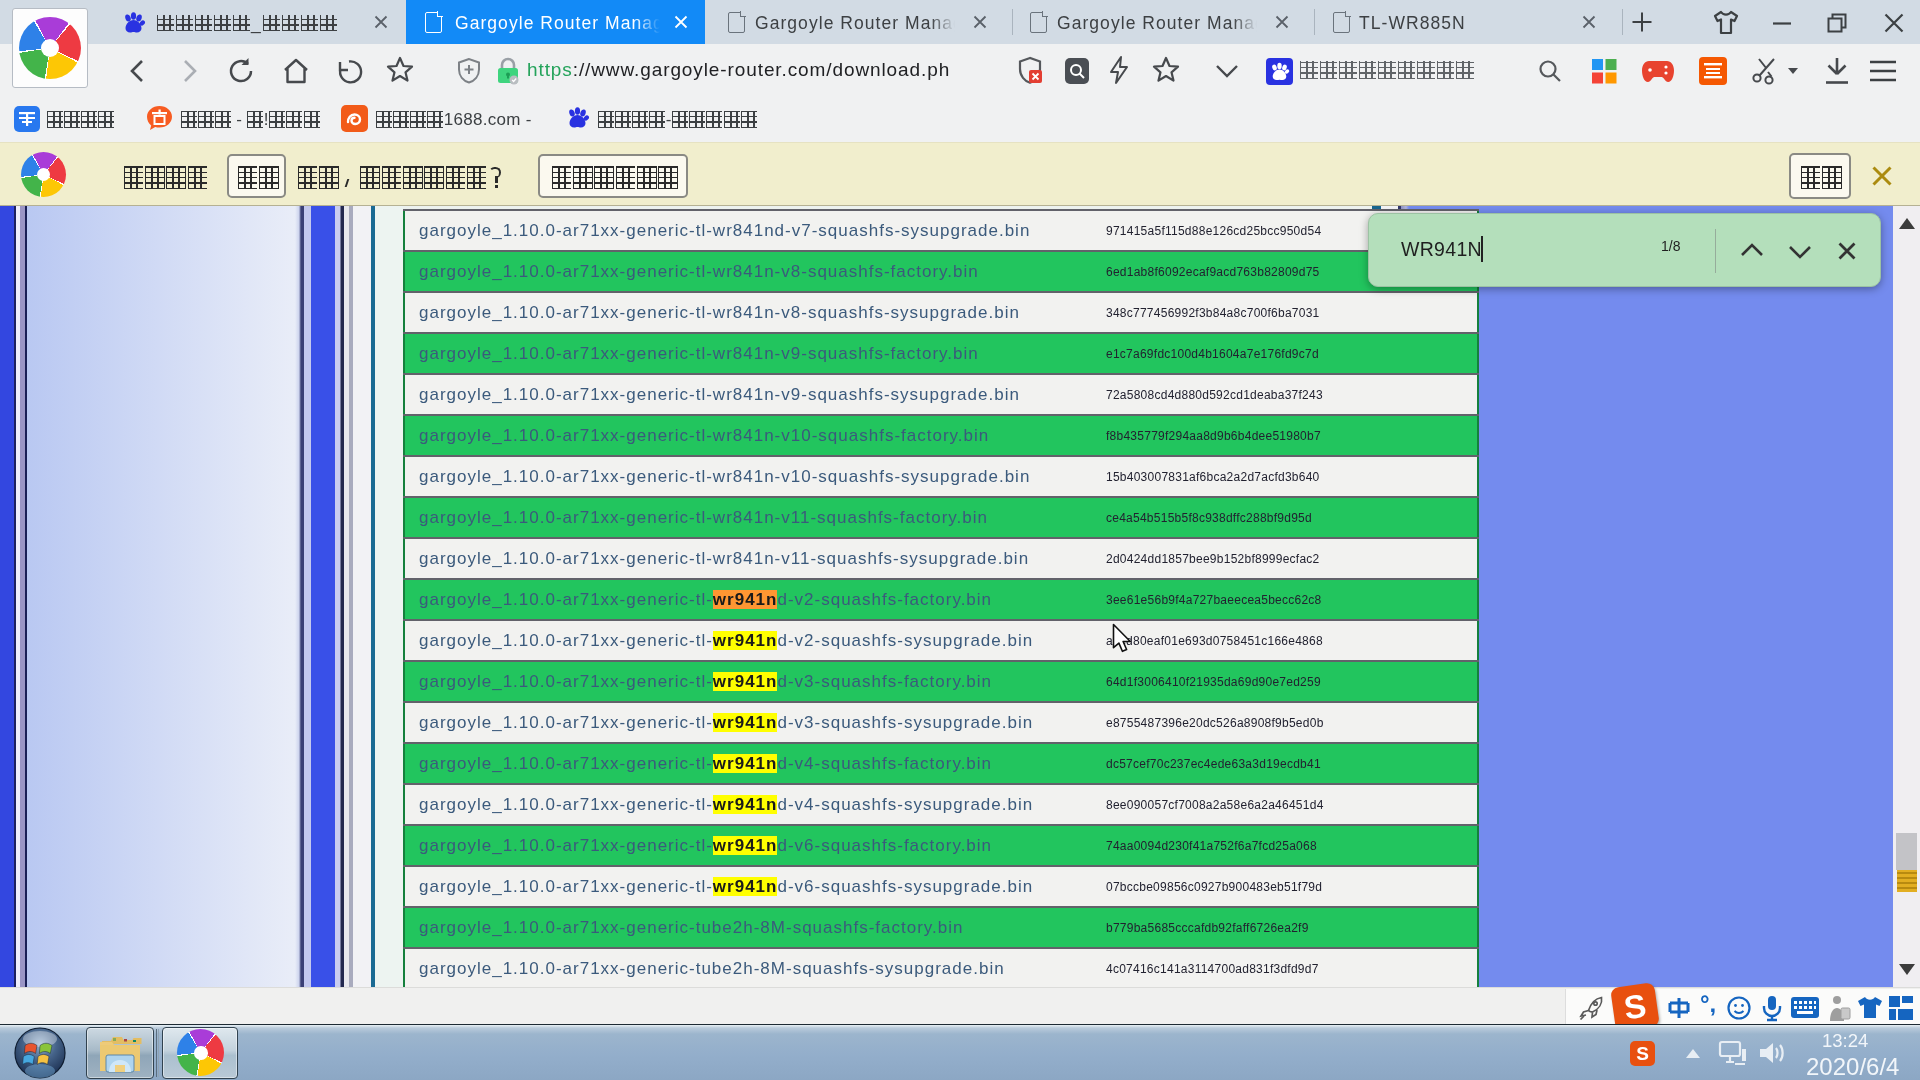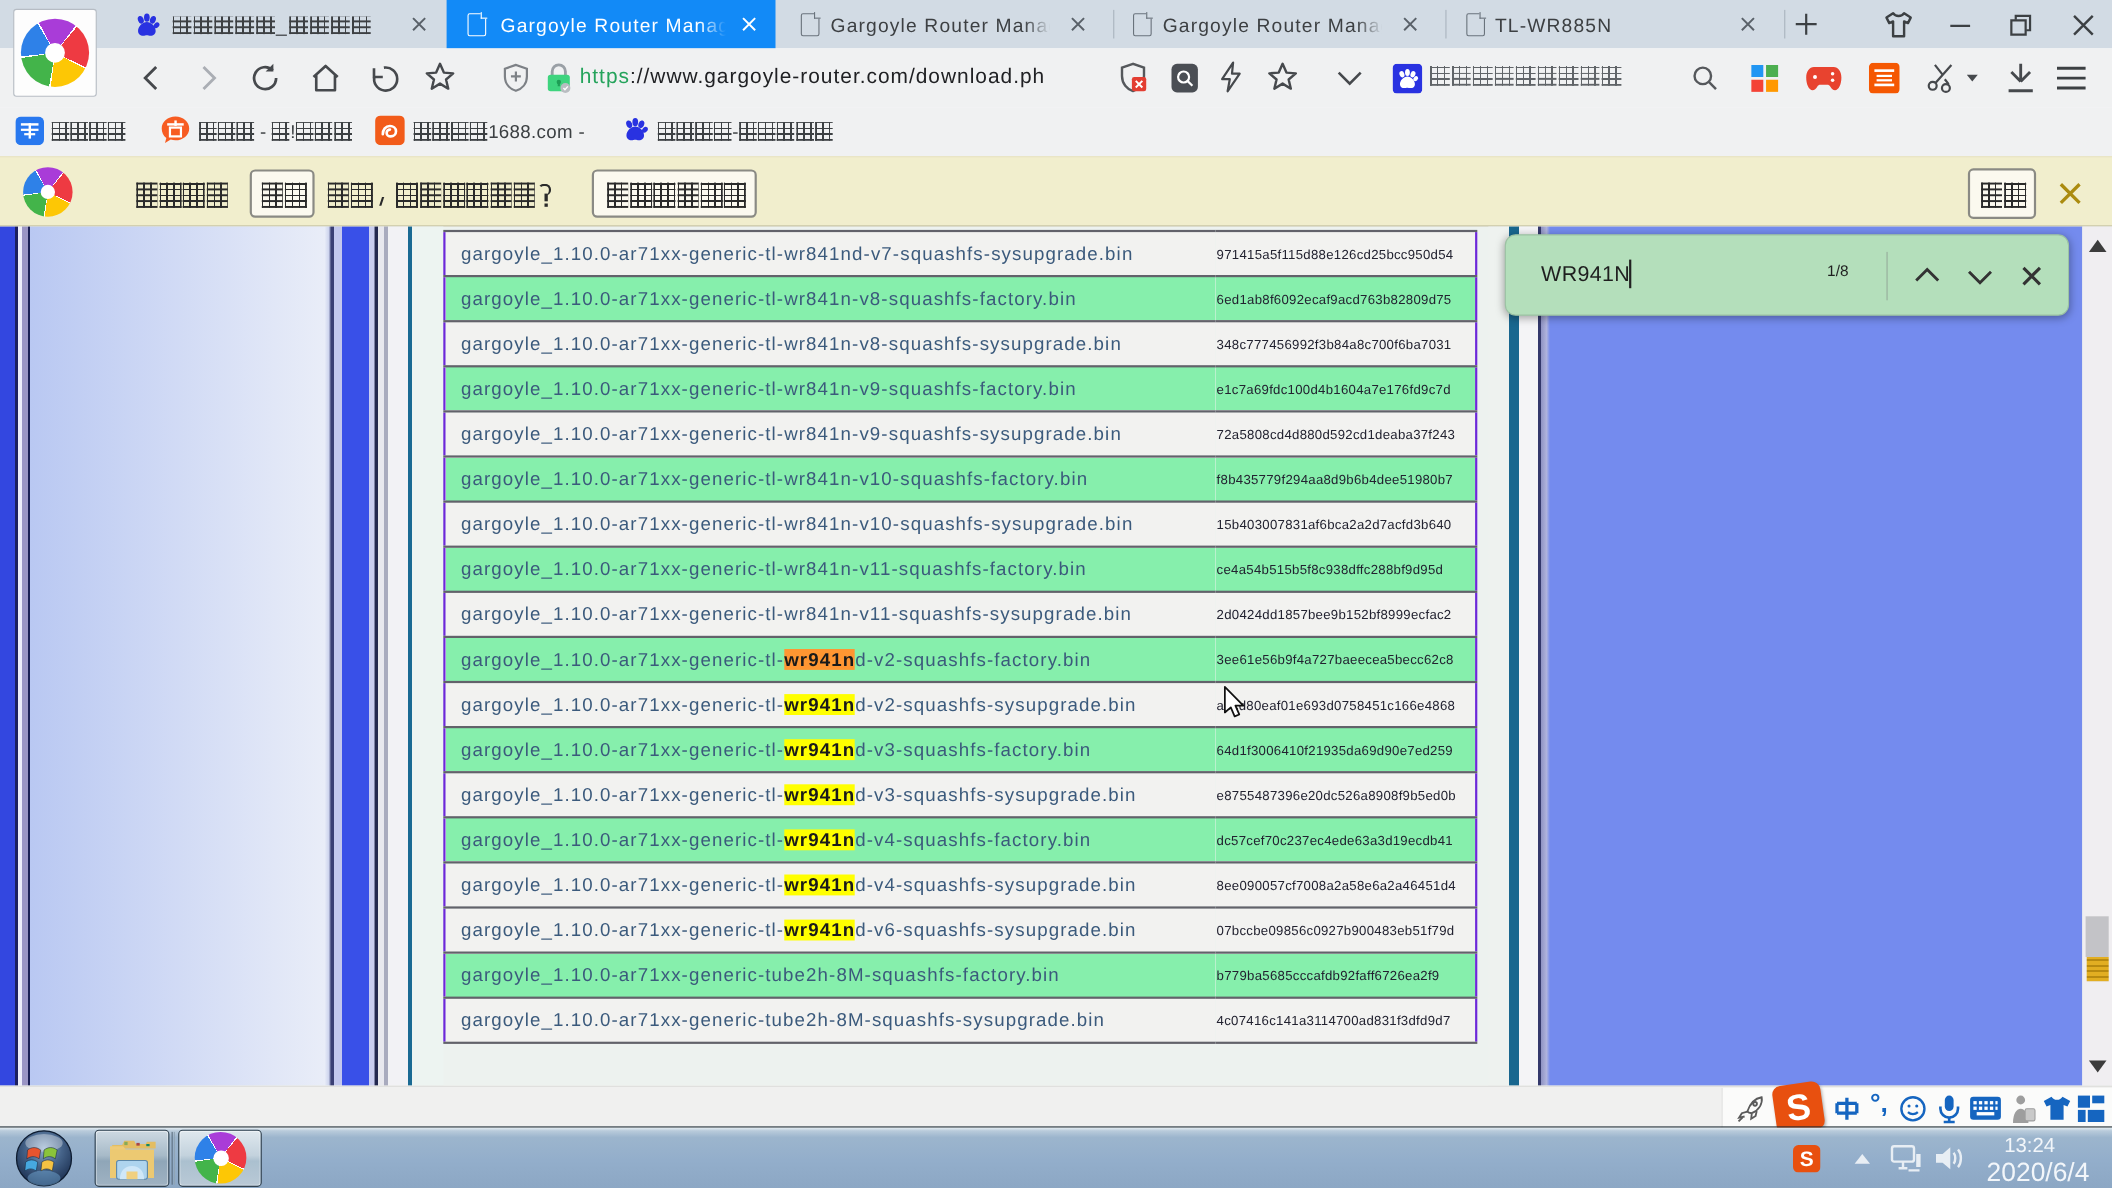--- a/index.html
+++ b/index.html
@@ -39,26 +39,26 @@
   #3347e0 0,#3347e0 14px,#1c2060 14px,#1c2060 16px,#eeeefc 16px,#eeeefc 20px,
   #9a95c5 20px,#9a95c5 25px,#1a1f55 25px,#1a1f55 27px,
   #b9c8f2 27px,#e9edf8 295px,#cdd4ee 299px,#3a3f75 301px,#3a3f75 304px,
   #c3c8ee 304px,#c3c8ee 311px,#3950e8 311px,#3950e8 335px,#c9cdf0 335px,#c9cdf0 340px,
   #23284f 341px,#23284f 344px,#e8e8ee 344px,#e8e8ee 349px,#a9abbe 349px,#a9abbe 353px,
   #f2f2f5 353px,#f2f2f5 371px,#1a6a93 371px,#1a6a93 375px,#edf4f1 375px,#edf4f1 403px)}
 #rightart{position:absolute;left:1353px;top:0;width:57px;height:781px;background:
  linear-gradient(90deg,#eef2ef 0,#eef2ef 19px,#19678f 19px,#19678f 28px,
   #f4f4f6 28px,#f4f4f6 45px,#33386b 45px,#33386b 48px,#8f93c3 48px,#b0b4dd 53px,#748bee 56px)}
 #scrollbar{position:absolute;left:1893px;top:0;width:27px;height:781px;background:#f0eef1}
-#ftable{position:absolute;left:403px;top:3px;width:940px;border-collapse:collapse;table-layout:fixed;border:2px solid #6d28d9}
+#ftable{position:absolute;left:403px;top:3px;width:1076px;border-collapse:collapse;table-layout:fixed;border:2px solid #15803d}
 #ftable td{border-top:2px solid #62626a;border-bottom:2px solid #62626a;height:41px;padding:0;white-space:nowrap;overflow:hidden}
 #ftable .f{width:701px;padding-left:14px;font-size:17px;letter-spacing:1.0px;color:#3b5a7c}
 #ftable .h{padding-left:1px;font-size:12px;letter-spacing:0.25px;color:#222230}
 #ftable tr.a{background:#f2f2f0}
-#ftable tr.b{background:#86efac}
+#ftable tr.b{background:#22c55e}
 .hl{background:#ffff00;color:#1a1a1a;font-weight:bold}
 .hlo{background:#ff9632;color:#1a1a1a;font-weight:bold}
 
 #findbar{position:absolute;left:1368px;top:7px;width:513px;height:74px;background:#b4dfbb;border:1px solid #9cc2a3;border-radius:10px;box-shadow:0 2px 8px rgba(0,0,0,.35)}
 
 #sgbar{position:absolute;left:0;top:987px;width:1920px;height:37px;background:#f0f0ef;border-top:1px solid #dcdcda}
 
 #taskbar{position:absolute;left:0;top:1024px;width:1920px;height:56px;background:linear-gradient(180deg,#e8f0f4 0,#b9cbdb 3px,#9cb5cd 9px,#93aecb 30px,#8ca7c4 100%);border-top:1px solid #1d2a33}
 .tbtn{position:absolute;top:2px;height:52px;border-radius:4px;border:1px solid #31424f;background:linear-gradient(180deg,#cdd9e2 0,#a7bac8 45%,#8fa6b8 55%,#9fb2c2 100%);box-shadow:inset 0 0 0 1px rgba(255,255,255,.45)}
 </style></head>
@@ -337,20 +337,24 @@
           <td class="f">gargoyle_1.10.0-ar71xx-generic-tl-<span class="hl">wr941n</span>d-v3-squashfs-sysupgrade.bin</td>
           <td class="h">e8755487396e20dc526a8908f9b5ed0b</td>
         </tr>
 <tr class="b">
           <td class="f">gargoyle_1.10.0-ar71xx-generic-tl-<span class="hl">wr941n</span>d-v4-squashfs-factory.bin</td>
           <td class="h">dc57cef70c237ec4ede63a3d19ecdb41</td>
         </tr>
 <tr class="a">
           <td class="f">gargoyle_1.10.0-ar71xx-generic-tl-<span class="hl">wr941n</span>d-v4-squashfs-sysupgrade.bin</td>
           <td class="h">8ee090057cf7008a2a58e6a2a46451d4</td>
+        </tr>
+<tr class="b">
+          <td class="f">gargoyle_1.10.0-ar71xx-generic-tl-<span class="hl">wr941n</span>d-v6-squashfs-factory.bin</td>
+          <td class="h">74aa0094d230f41a752f6a7fcd25a068</td>
         </tr>
 <tr class="a">
           <td class="f">gargoyle_1.10.0-ar71xx-generic-tl-<span class="hl">wr941n</span>d-v6-squashfs-sysupgrade.bin</td>
           <td class="h">07bccbe09856c0927b900483eb51f79d</td>
         </tr>
 <tr class="b">
           <td class="f">gargoyle_1.10.0-ar71xx-generic-tube2h-8M-squashfs-factory.bin</td>
           <td class="h">b779ba5685cccafdb92faff6726ea2f9</td>
         </tr>
 <tr class="a">

